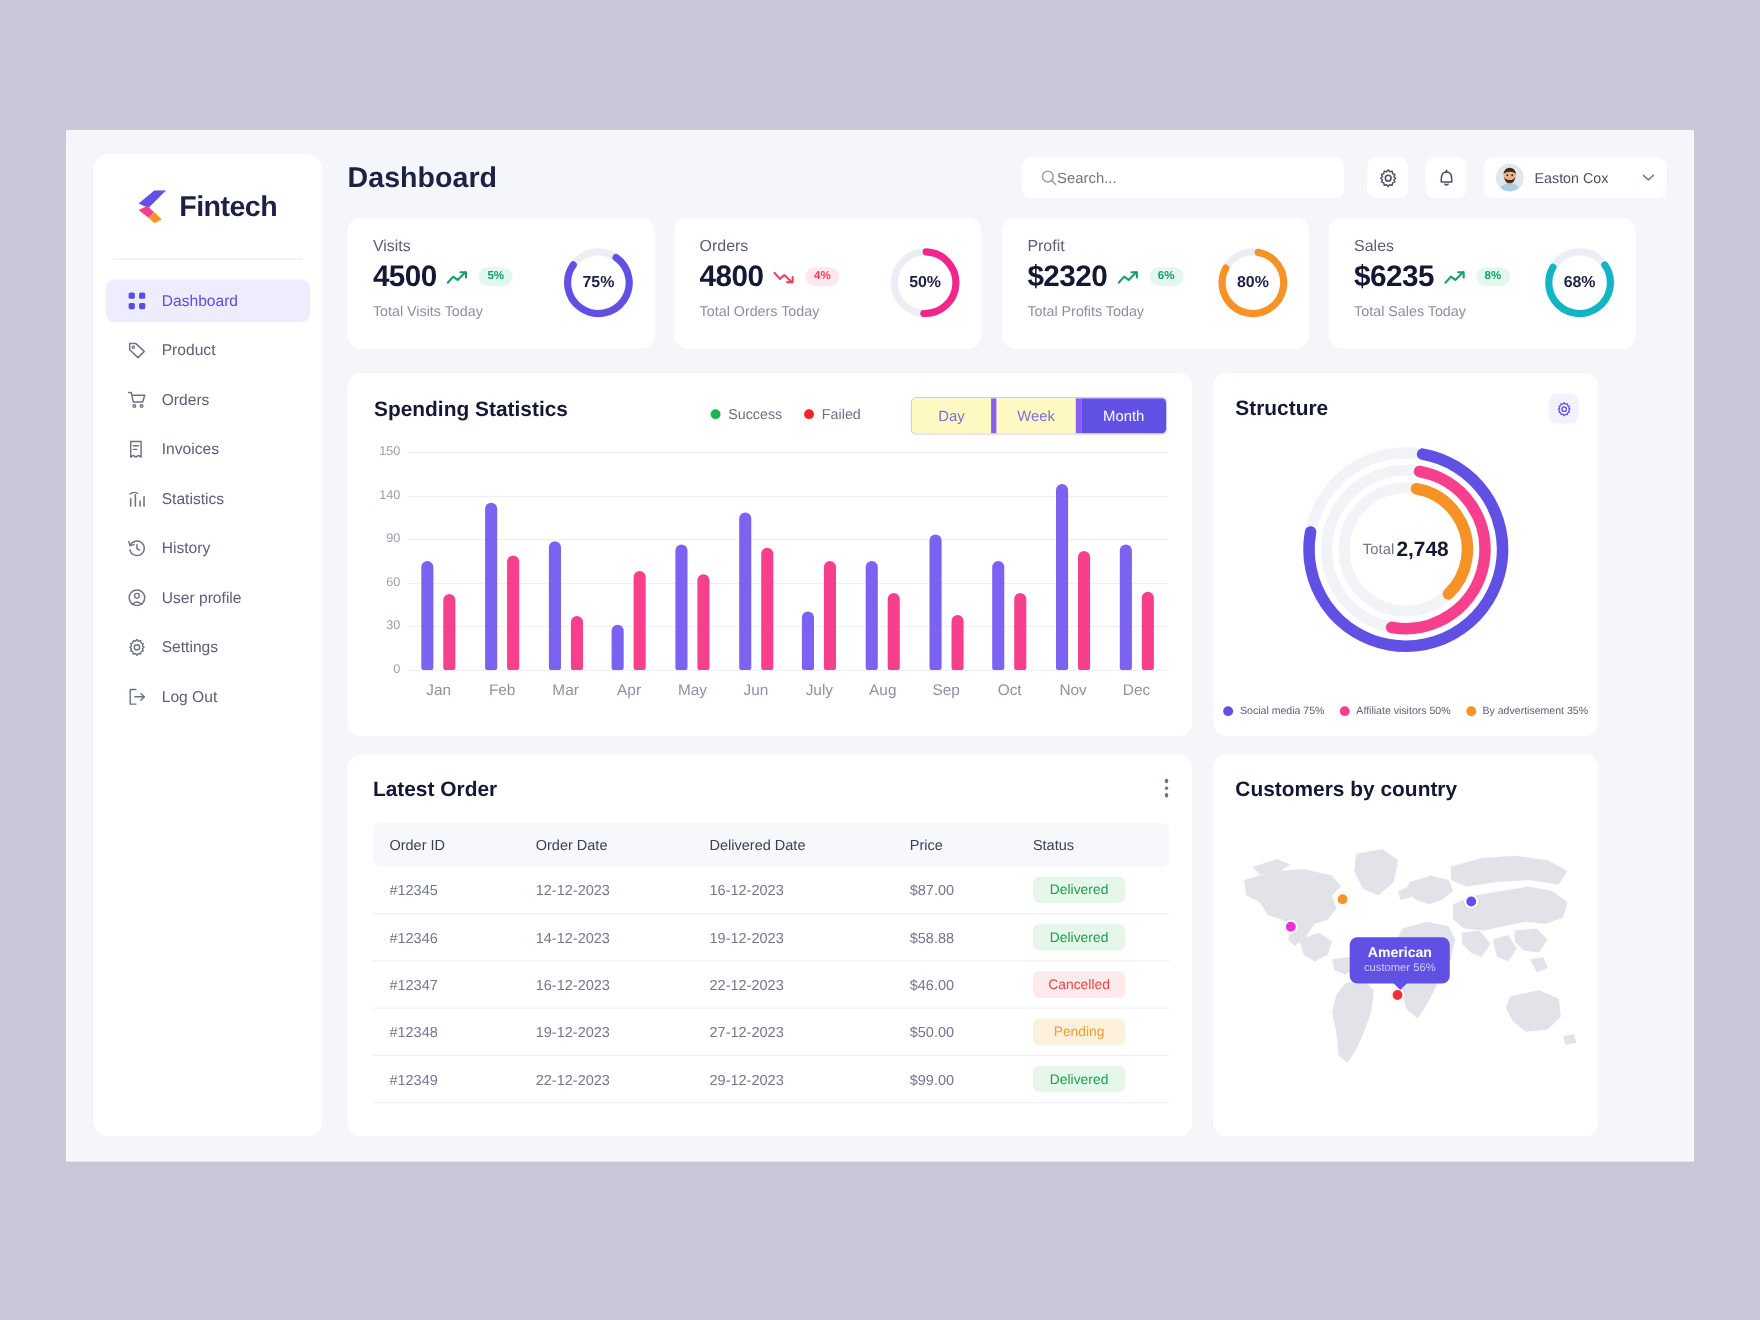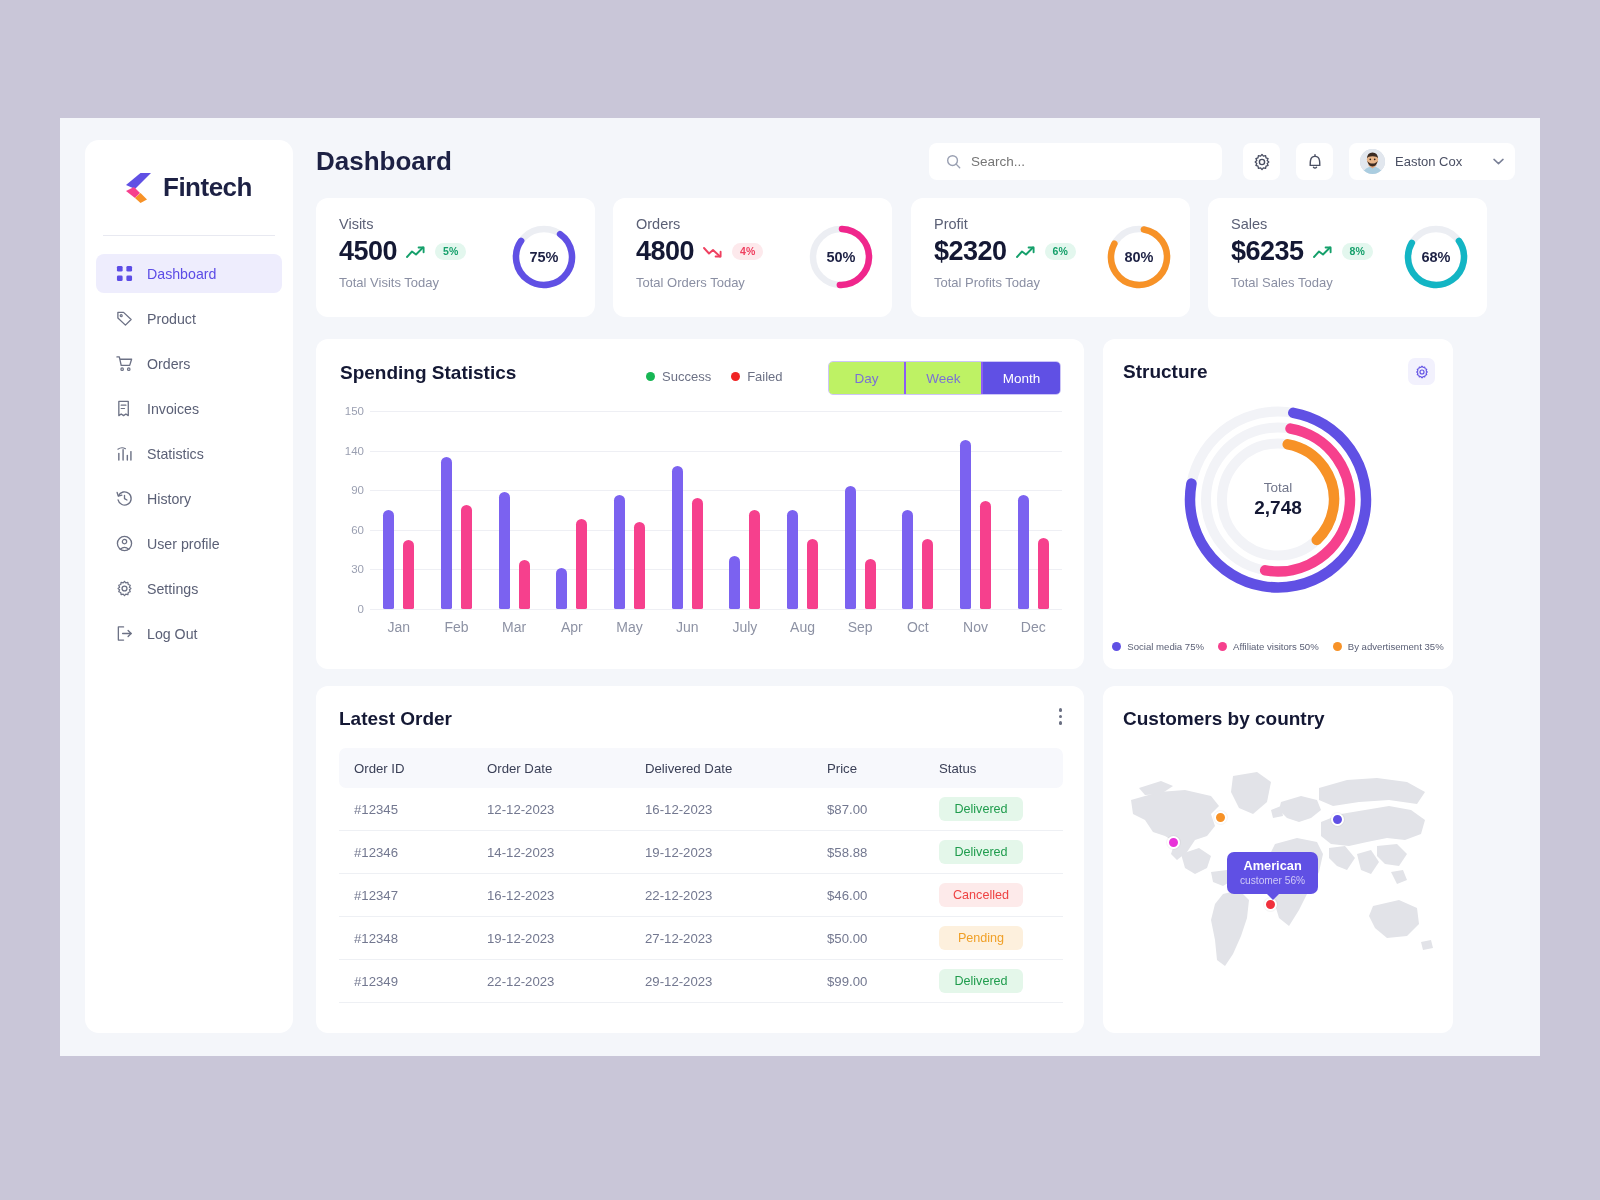--- a/index.html
+++ b/index.html
@@ -48,21 +48,21 @@
 
   
   .page-title {
     position: absolute; left: 256px; top: 28px;
     font-size: 26px; font-weight: 700; color: #1d2144;
   }
   .search-box {
     position: absolute; left: 869px; top: 25px;
     width: 293px; height: 37px;
     background: #fff; border-radius: 8px;
-    display: flex; align-items: center; gap: 10px;
+    display: flex; align-items: center; 
     padding-left: 17px;
   }
   .search-box input {
     border: none; outline: none; background: transparent;
     font-family: "Liberation Sans", sans-serif;
     font-size: 13.5px; color: #8a8fa3; width: 230px;
   }
   .icon-btn {
     position: absolute; top: 25px;
     width: 37px; height: 37px; background: #fff;
@@ -114,22 +114,22 @@
   .spend-title { position:absolute; left:24px; top:23px; font-size:19px; font-weight:700; color:#141834; }
   .legend { position:absolute; left:330px; top:30px; display:flex; gap:20px; align-items:center; }
   .legend-item { display:flex; gap:7px; align-items:center; font-size:13px; color:#6c7185; }
   .dot { width:9px; height:9px; border-radius:50%; display:block; }
   .seg {
     position:absolute; left:512px; top:22px;
     display:flex; border:1px solid #cdc6f7; border-radius:5px; overflow:hidden;
   }
   .seg-btn {
     width: 77px; height: 32px; display:flex; align-items:center; justify-content:center;
-    font-size: 13.5px; color:#7a70d6; background:#bef264; cursor:pointer;
-    border-right: 2px solid #8b5cf6;
+    font-size: 13.5px; color:#7a70d6; background:#fef9c3; cursor:pointer;
+    border-right: 5px solid #8b5cf6;
   }
   .seg-btn:last-child { border-right:none; }
   .seg-btn.active { background:#6050e4; color:#fff; }
   .chart-area { position:absolute; left:24px; top:72px; width:722px; height:230px; }
   .ylab {
     position:absolute; right: 100%; margin-right: 9px;
     transform: translateY(-50%); font-size: 11.5px; color:#9a9fb1;
   }
   .gridline { position:absolute; left:30px; right:0; height:1px; background:#eeeff4; }
   .plot { position:absolute; left:30px; right:0; top:0; bottom:32px; display:flex; }
@@ -142,21 +142,21 @@
 
   
   .structure { left: 1043px; top: 221px; width: 350px; height: 330px; }
   .st-title { position:absolute; left:20px; top:22px; font-size:19px; font-weight:700; color:#141834; }
   .st-gear {
     position:absolute; right:18px; top:19px; width:27px; height:27px; border-radius:7px;
     background:#f2f1fd; display:flex; align-items:center; justify-content:center; cursor:pointer;
   }
   .donut-wrap { position:absolute; left:50%; top:63px; transform:translateX(-50%); width:195px; height:195px; }
   .donut-center {
-    position:absolute; inset:0; display:flex; flex-direction:column;
+    position:absolute; inset:0; display:flex; flex-direction:row;
     align-items:center; justify-content:center; gap:2px;
   }
   .donut-total-label { font-size:13.5px; color:#70758a; }
   .donut-total-value { font-size:19px; font-weight:700; color:#141834; }
   .st-legend { position:absolute; left:0; right:0; bottom:17px; display:flex; justify-content:center; gap:14px; }
   .st-leg-item { display:flex; align-items:center; gap:6px; font-size:9.6px; color:#5b6076; white-space:nowrap; }
   .st-leg-item .dot { width:9px; height:9px; }
 
   
   .orders { left:256px; top:568px; width:768px; height:347px; }

